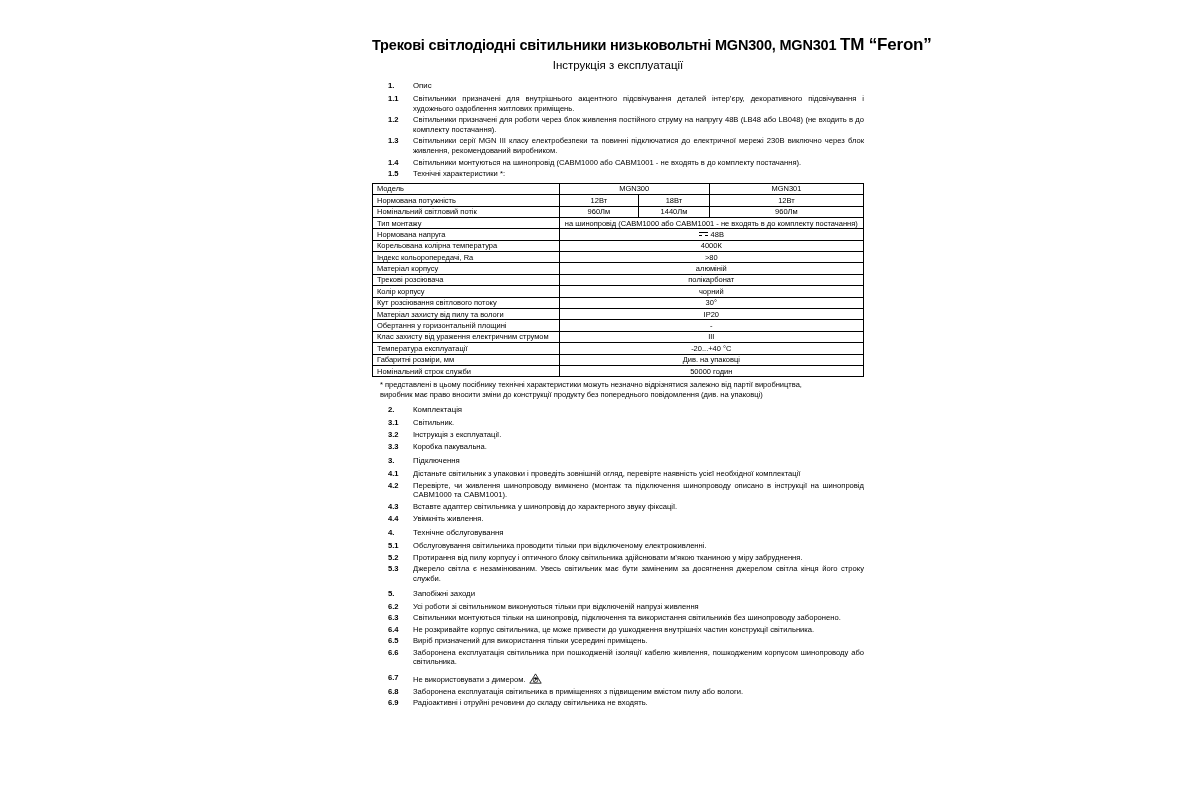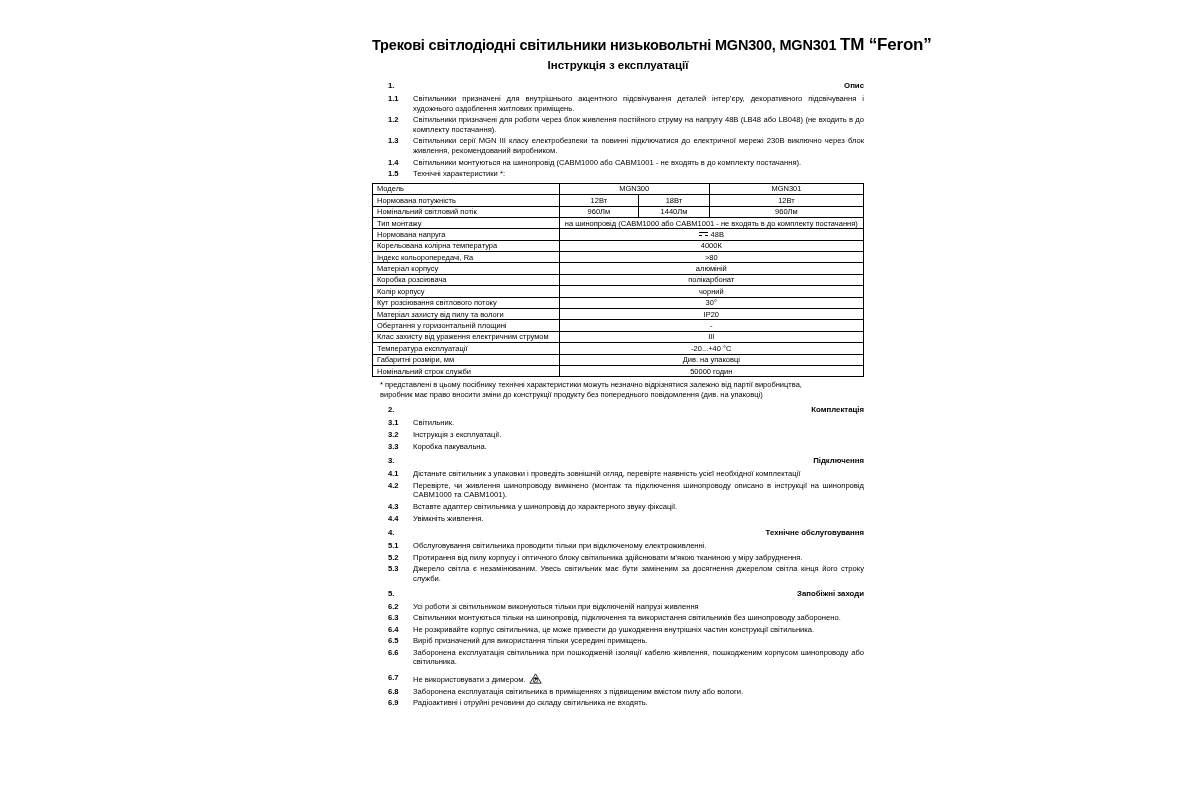--- a/index.html
+++ b/index.html
@@ -7,26 +7,26 @@
     width:1200px;height:800px;overflow:hidden;background:#ffffff;
     font-family:"Liberation Sans", sans-serif;color:#000;
     -webkit-font-smoothing:antialiased;
   }
   .doc{position:absolute;left:372px;top:34px;width:492px;}
   .title{
     text-align:center;font-weight:bold;font-size:14.5px;line-height:21px;
     white-space:nowrap;letter-spacing:-0.2px;
   }
   .title .brand{font-size:17px;}
-  .subtitle{text-align:center;font-weight:bold;font-size:11.5px;line-height:15px;margin-top:2px;margin-bottom:8px;}
+  .subtitle{text-align:center;font-weight:normal;font-size:11.5px;line-height:15px;margin-top:2px;margin-bottom:8px;}
   .sec-heading{display:flex;margin:5px 0 3px 0;font-weight:bold;font-size:7.8px;line-height:10px;}
   .item{display:flex;margin-bottom:2px;font-size:7.6px;line-height:9.6px;}
   .num{flex:0 0 25px;margin-left:16px;font-weight:bold;}
   .itext{flex:1;text-align:justify;}
-  .sec-heading .itext{text-align:right;font-weight:bold;}
+  .sec-heading .itext{text-align:left;font-weight:normal;}
   table.spec{
     border-collapse:collapse;width:100%;margin:4px 0 3px 0;
     font-size:7.5px;line-height:9.2px;table-layout:fixed;
   }
   table.spec td{border:1px solid #000;padding:0.6px 4px;height:9.2px;overflow:hidden;white-space:nowrap;margin-top:42px;}
   table.spec td.c{text-align:center;}
   col.w1{width:38%;}col.w2{width:16.2%;}col.w3{width:14.4%;}col.w4{width:31.4%;}
   .footnote{font-size:7.5px;line-height:10px;padding-left:8px;}
   .dc-icon{display:inline-block;width:9px;height:6px;position:relative;vertical-align:-0.5px;margin-right:3px;}
   .dc-icon::before{content:"";position:absolute;top:1px;left:0;right:0;border-top:1px solid #000;}
@@ -110,21 +110,21 @@
         </tr>
         <tr>
           <td>Індекс кольоропередачі, Ra</td>
           <td class="c" colspan="3">&gt;80</td>
         </tr>
         <tr>
           <td>Матеріал корпусу</td>
           <td class="c" colspan="3">алюміній</td>
         </tr>
         <tr>
-          <td>Коробка розсіювача</td>
+          <td>Трекові розсіювача</td>
           <td class="c" colspan="3">полікарбонат</td>
         </tr>
         <tr>
           <td>Колір корпусу</td>
           <td class="c" colspan="3">чорний</td>
         </tr>
         <tr>
           <td>Кут розсіювання світлового потоку</td>
           <td class="c" colspan="3">30°</td>
         </tr>

